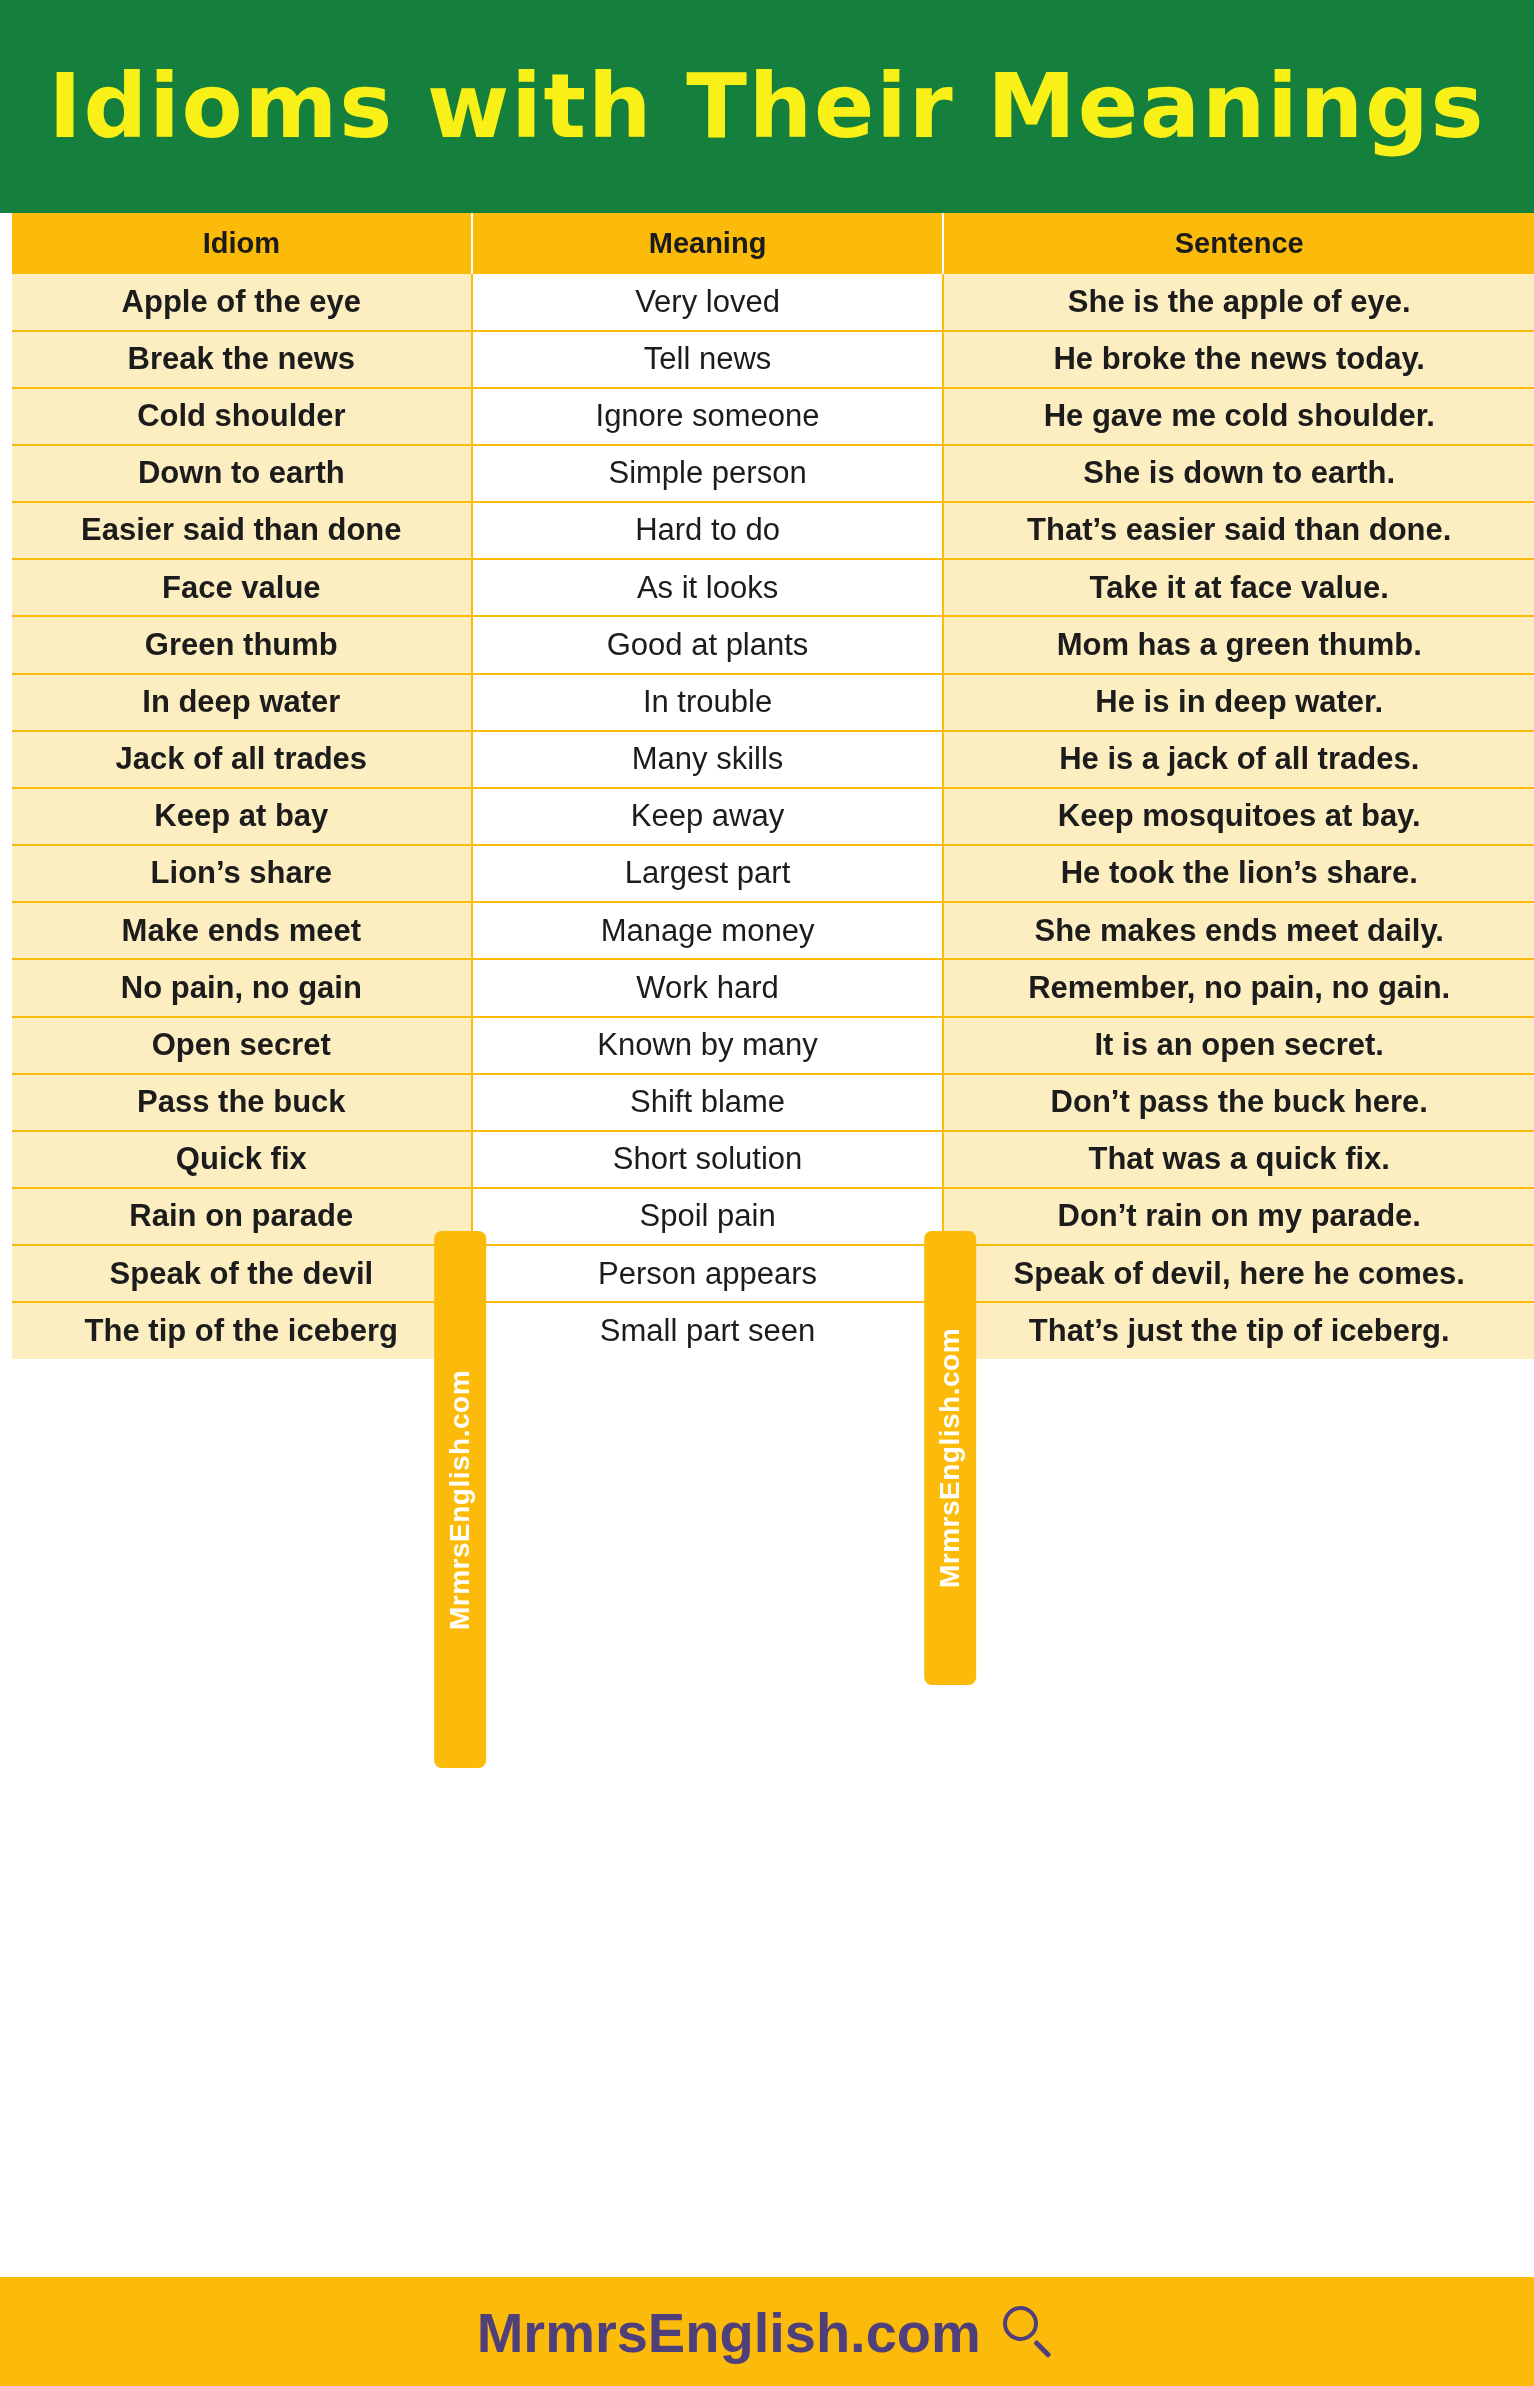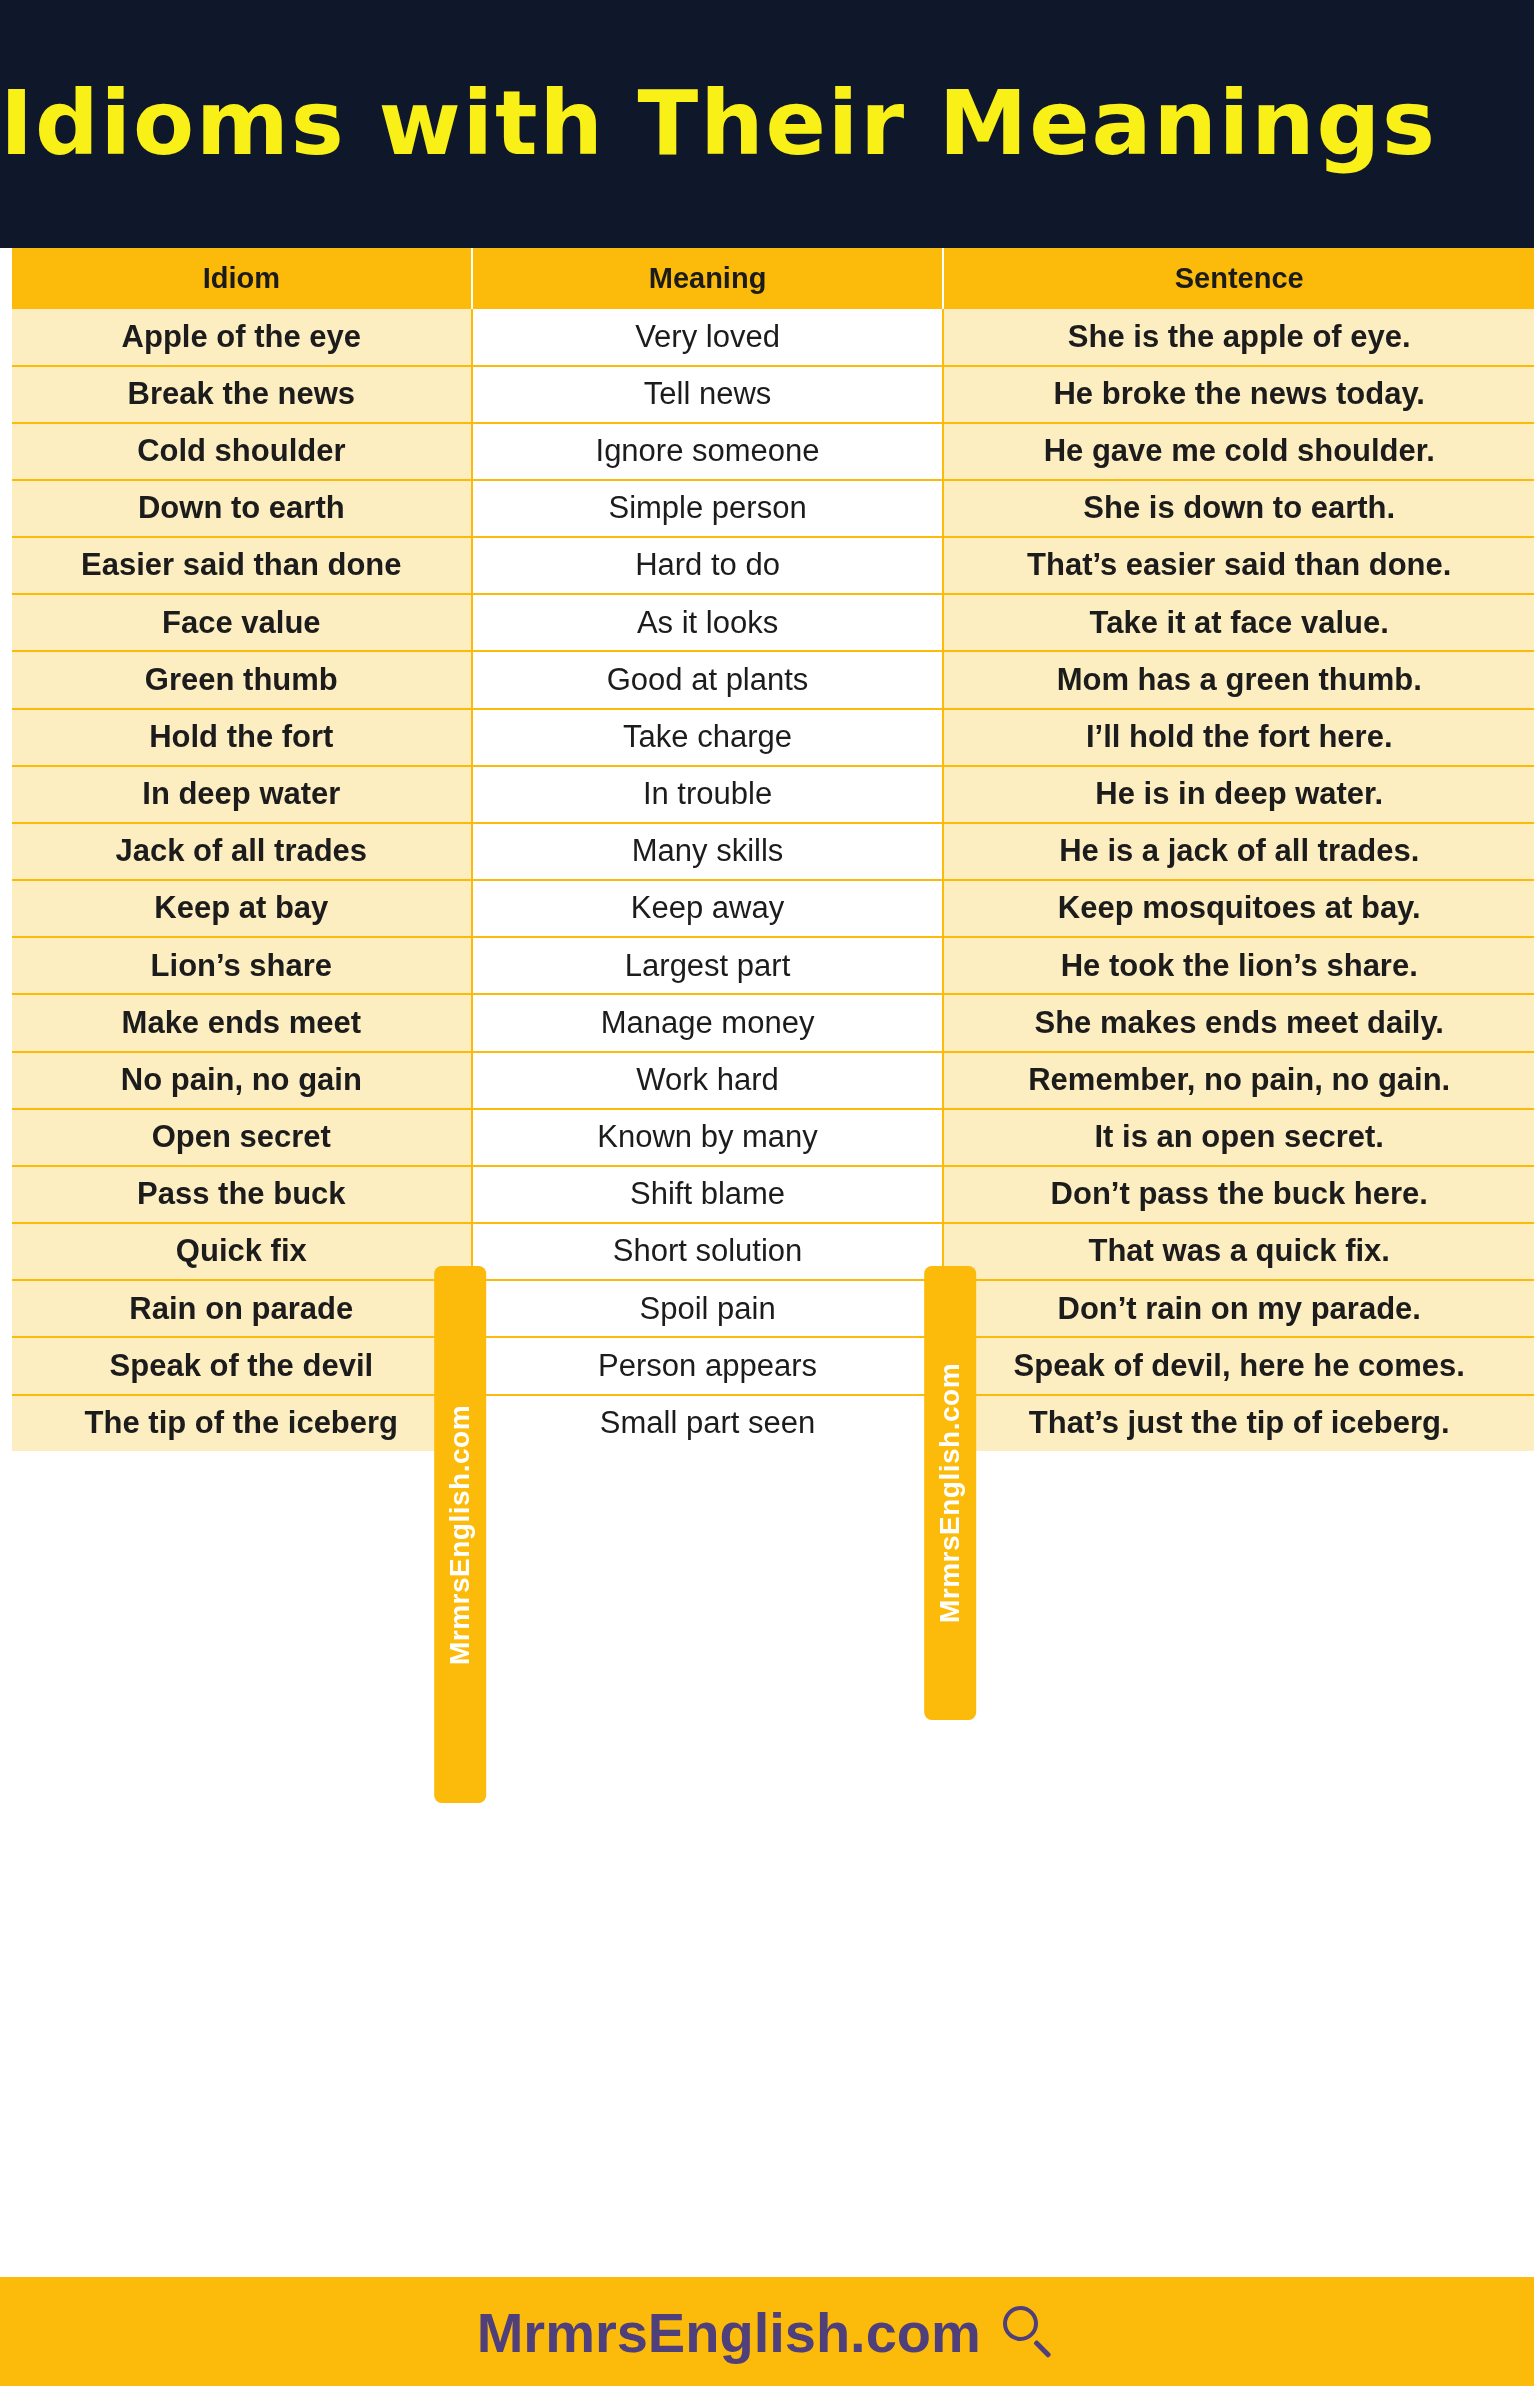--- a/index.html
+++ b/index.html
@@ -16,24 +16,25 @@
   .page {
     position: relative;
     width: 1534px;
     height: 2387px;
     box-sizing: border-box;
     background: #ffffff;
     display: flex;
     flex-direction: column;
   }
   .header {
-    background: #0f172a;
-    height: 248px;
+    background: #15803d;
+    height: 213px;
     display: flex;
     align-items: center;
+    justify-content: center;
     flex: 0 0 auto;
   }
   .header-title {
     color: #f9f018;
     font-size: 89px;
     font-weight: bold;
     letter-spacing: 1.9px;
     font-family: "DejaVu Sans", sans-serif;
     text-align: center;
     line-height: 1.05;
@@ -218,25 +219,20 @@
           <td class="idiom">Face value</td>
           <td class="meaning">As it looks</td>
           <td class="sentence">Take it at face value.</td>
         </tr>
         <tr>
           <td class="idiom">Green thumb</td>
           <td class="meaning">Good at plants</td>
           <td class="sentence">Mom has a green thumb.</td>
         </tr>
         <tr>
-          <td class="idiom">Hold the fort</td>
-          <td class="meaning">Take charge</td>
-          <td class="sentence">I’ll hold the fort here.</td>
-        </tr>
-        <tr>
           <td class="idiom">In deep water</td>
           <td class="meaning">In trouble</td>
           <td class="sentence">He is in deep water.</td>
         </tr>
         <tr>
           <td class="idiom">Jack of all trades</td>
           <td class="meaning">Many skills</td>
           <td class="sentence">He is a jack of all trades.</td>
         </tr>
         <tr>

